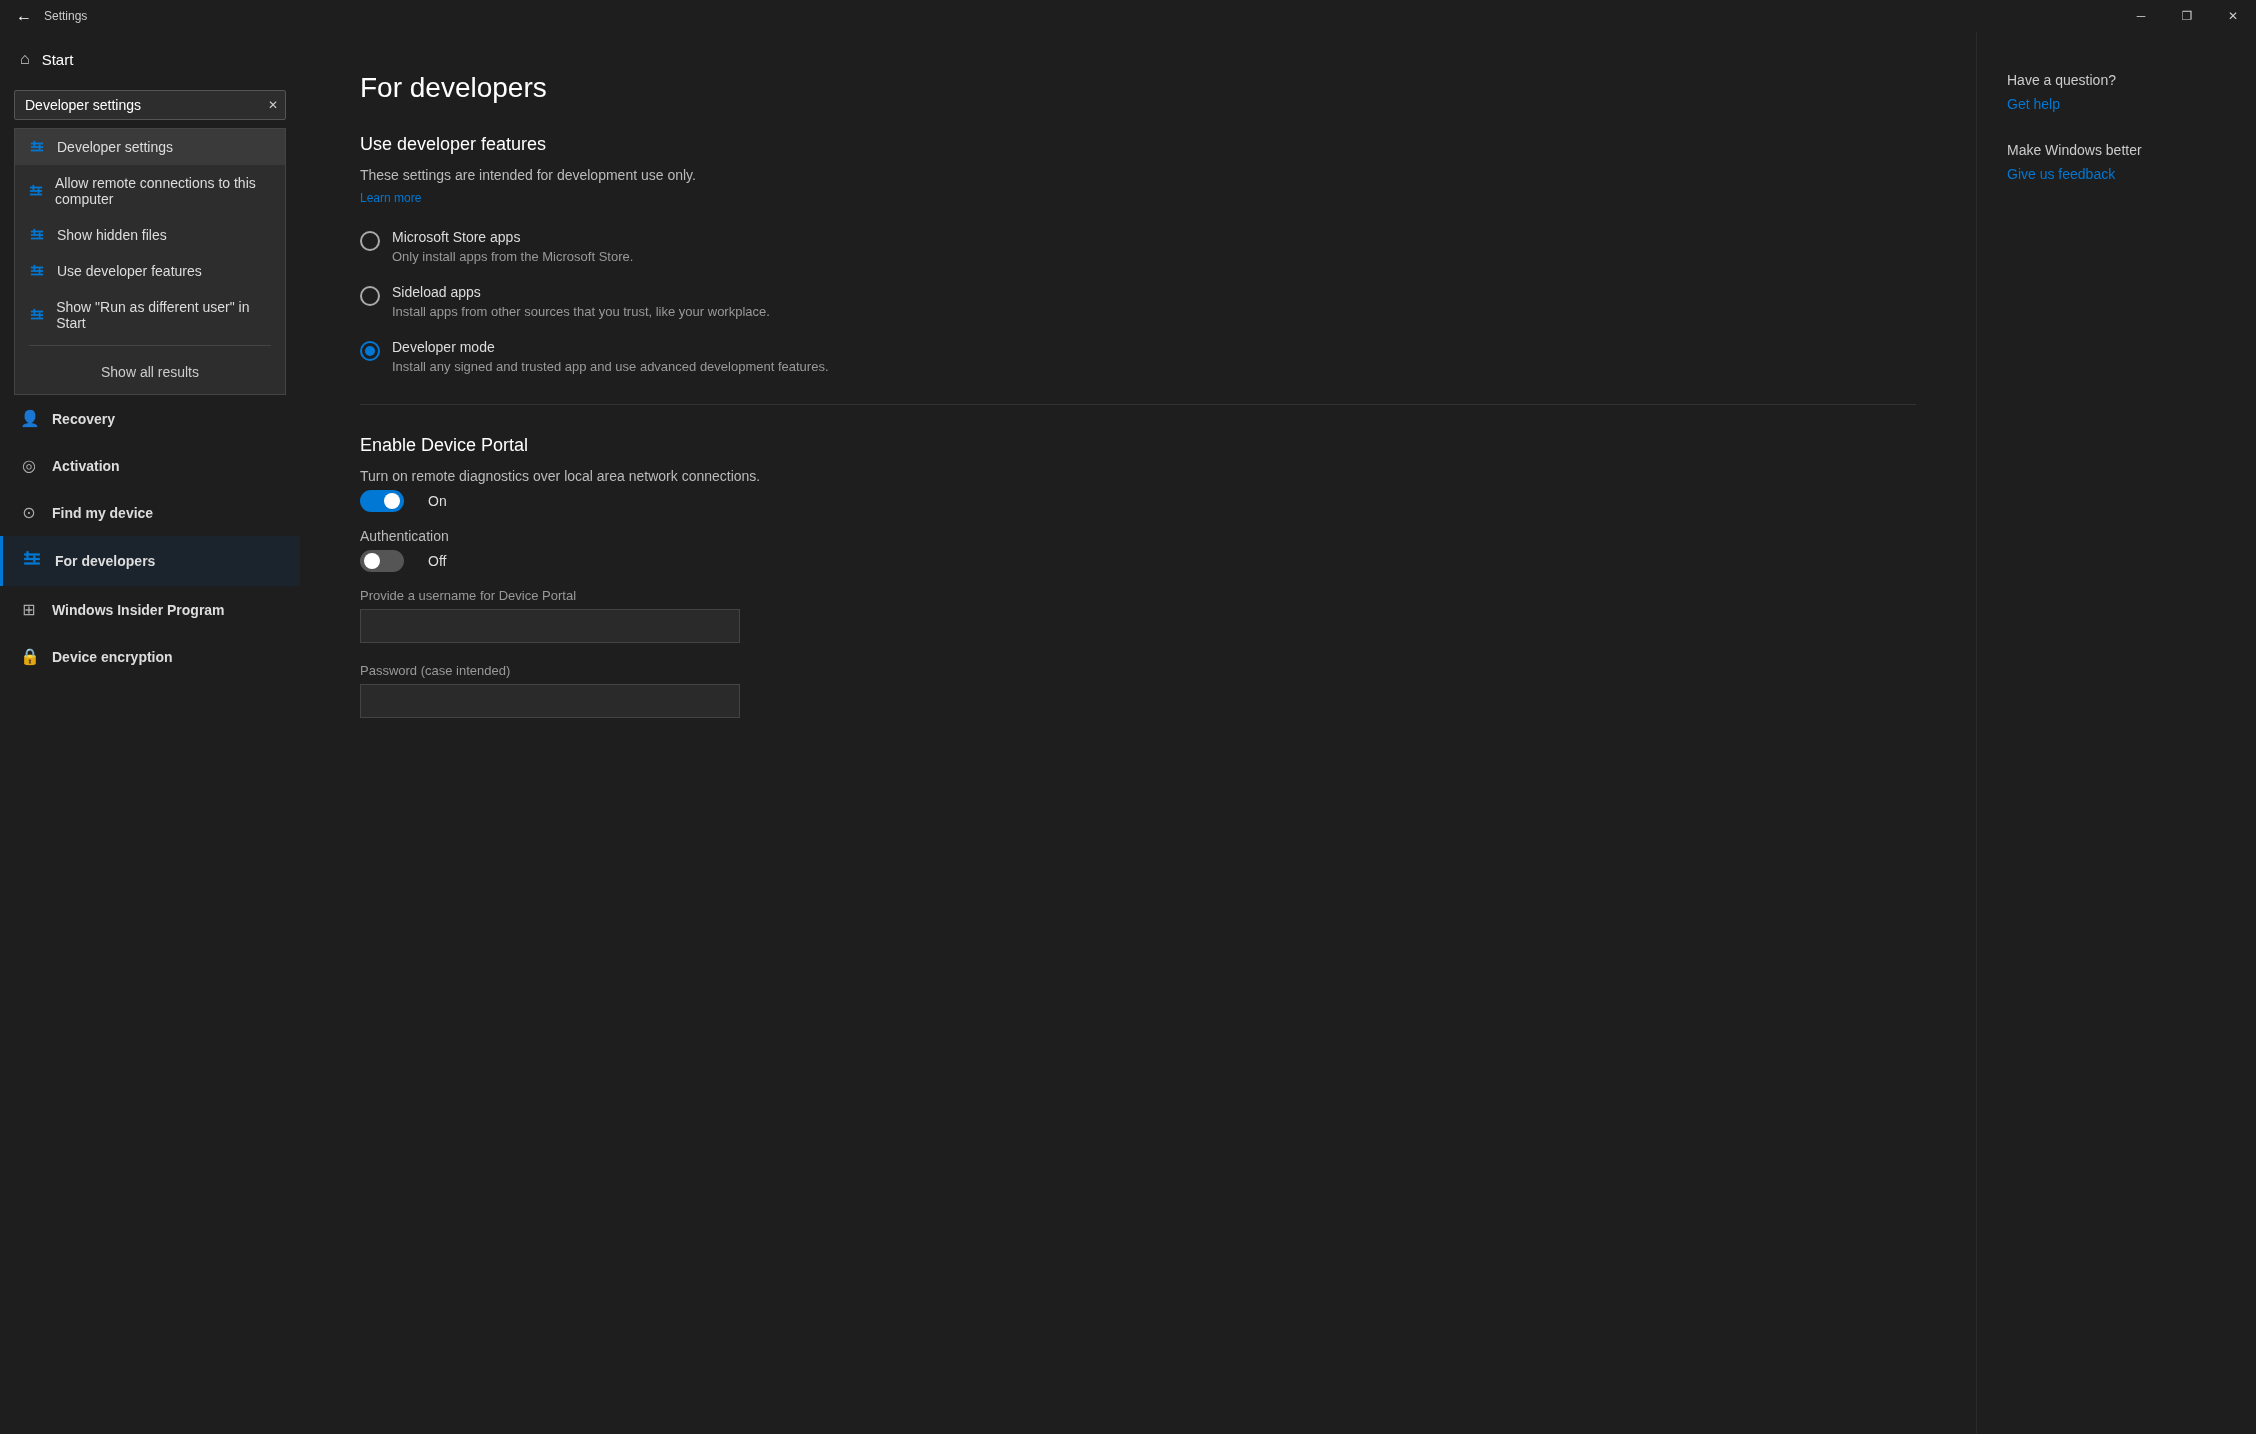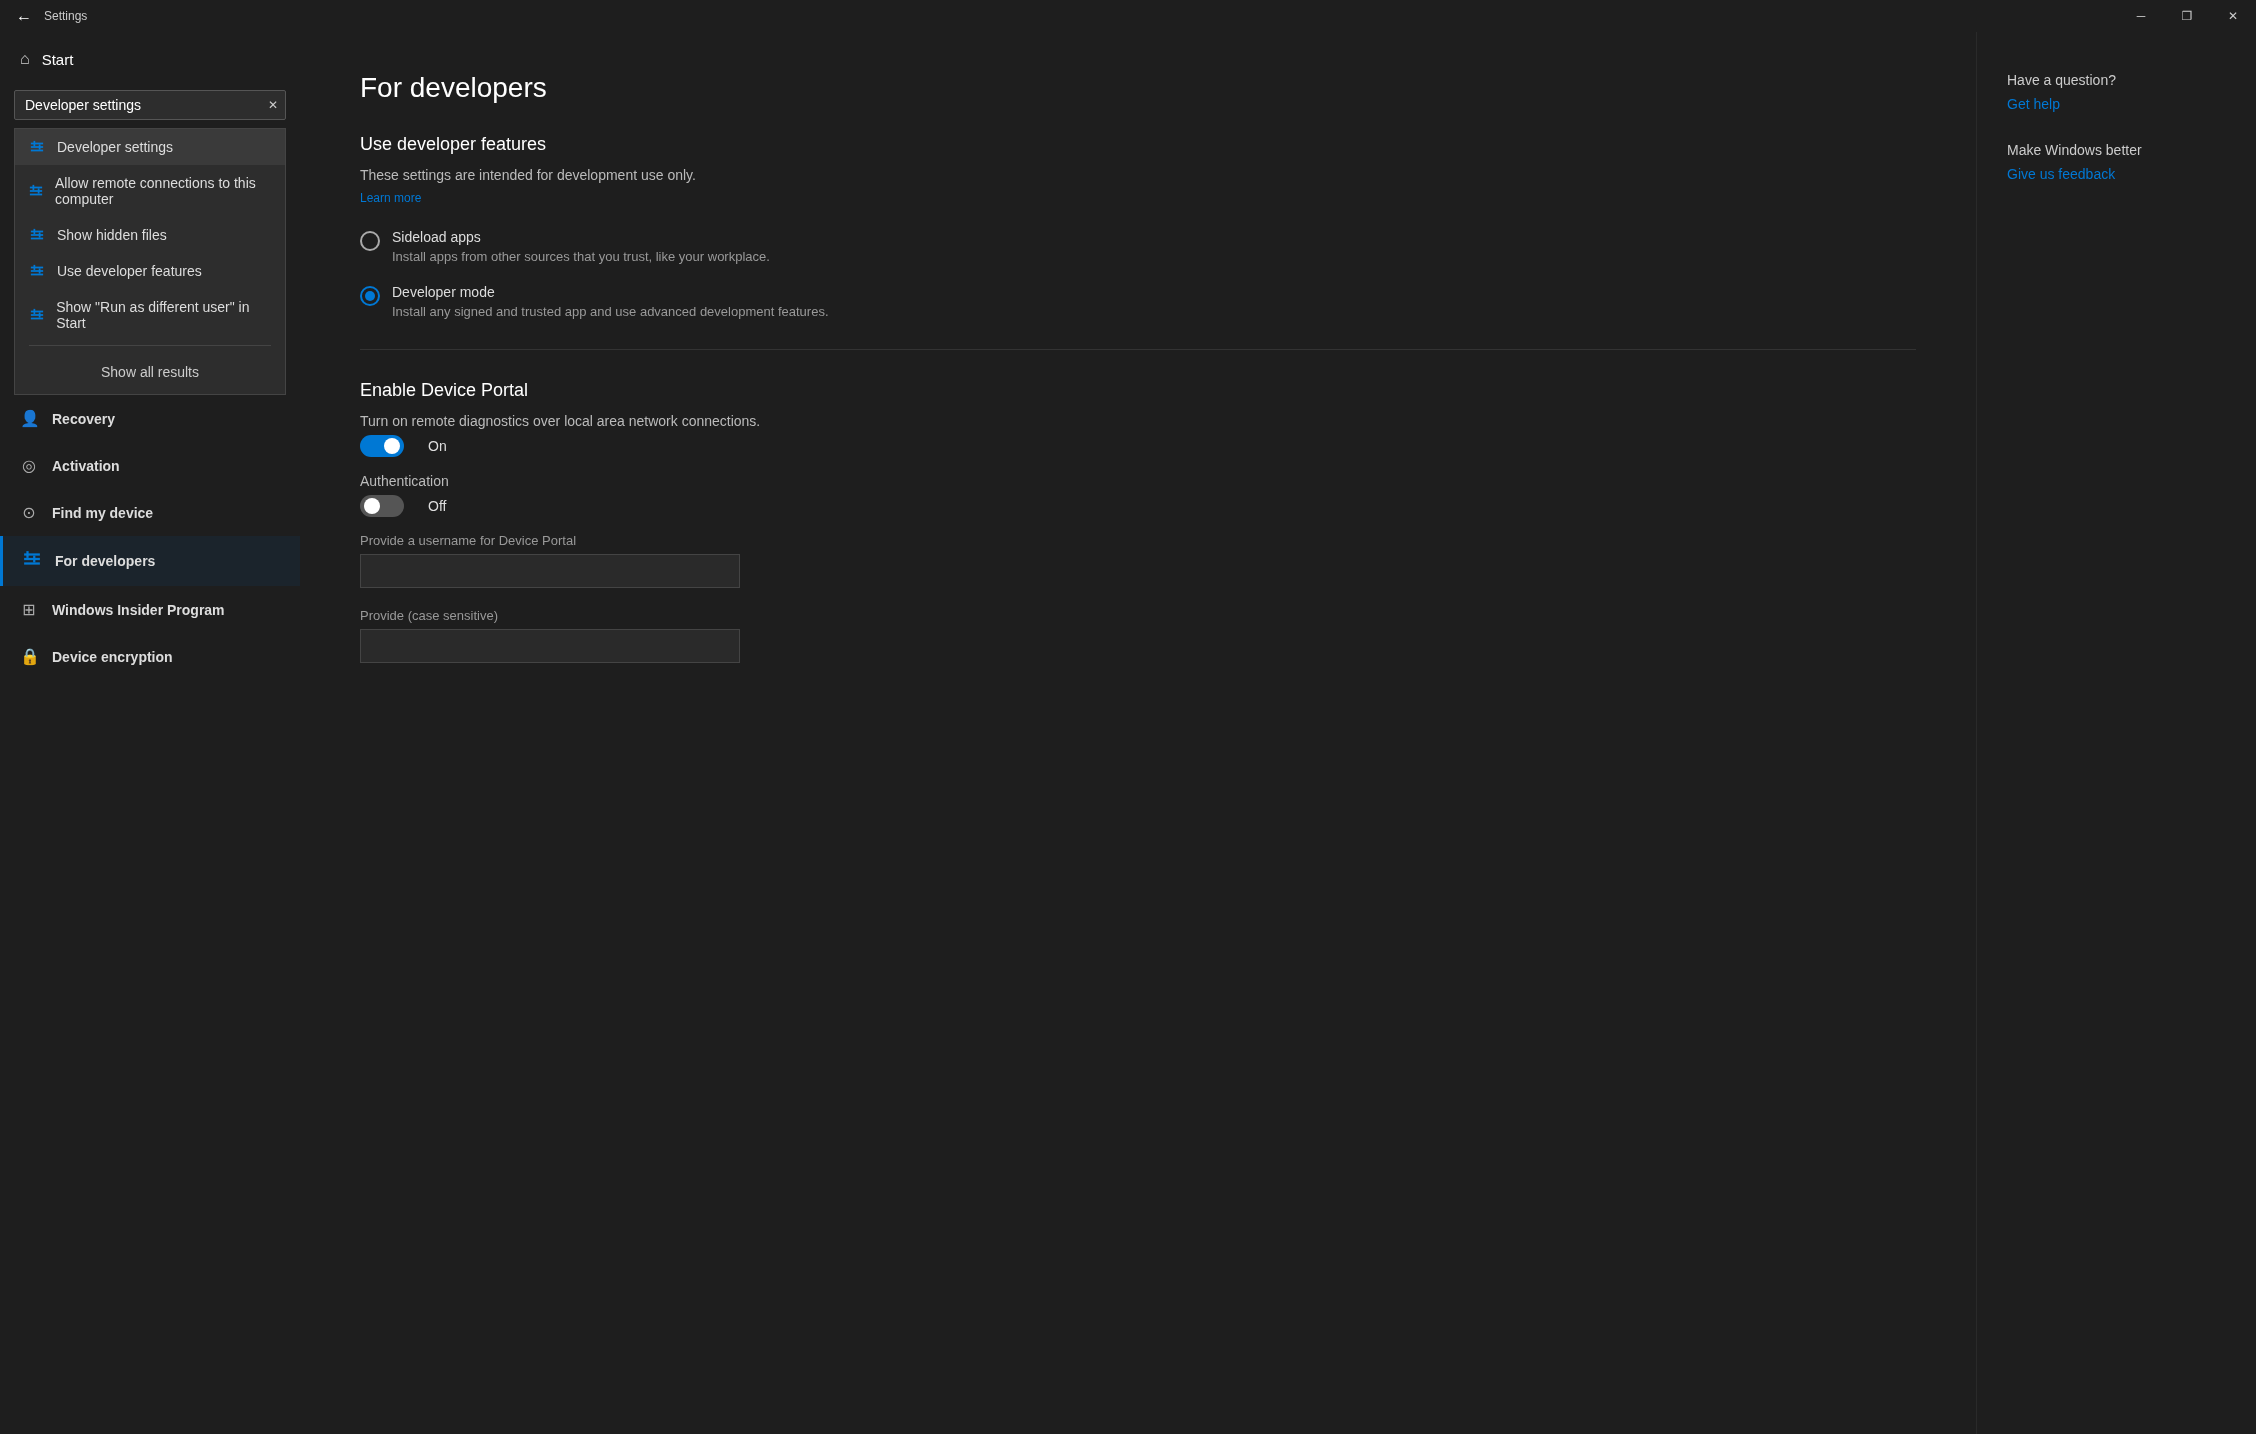--- a/index.html
+++ b/index.html
@@ -465,20 +465,27 @@
 
   <div class="content">
 
     <h1 class="page-title">For developers</h1>
 
     <h2 class="section-title">Use developer features</h2>
     <p class="section-desc">These settings are intended for development use only.</p>
     <a class="learn-more">Learn more</a>
 
     
+    <div class="radio-option">
+      <div class="radio-circle"></div>
+      <div class="radio-content">
+        <div class="radio-label">Microsoft Store apps</div>
+        <div class="radio-sublabel">Only install apps from the Microsoft Store.</div>
+      </div>
+    </div>
 
     
     <div class="radio-option">
       <div class="radio-circle"></div>
       <div class="radio-content">
         <div class="radio-label">Sideload apps</div>
         <div class="radio-sublabel">Install apps from other sources that you trust, like your workplace.</div>
       </div>
     </div>
 
@@ -510,21 +517,21 @@
     <div class="toggle-row">
       <div class="toggle-switch off">
         <div class="toggle-knob"></div>
       </div>
       <span class="toggle-label">Off</span>
     </div>
 
     <p class="field-label">Provide a username for Device Portal</p>
     <input class="text-input" type="text" value="" style="">
 
-    <p class="field-label">Provide (case sensitive)</p>
+    <p class="field-label">Password (case intended)</p>
     <input class="text-input" type="password" value="" style="">
 
   </div>
 
   <div class="right-panel">
     <div class="help-section">
       <div class="help-title">Have a question?</div>
       <a class="help-link">Get help</a>
     </div>
     <div class="help-section">

